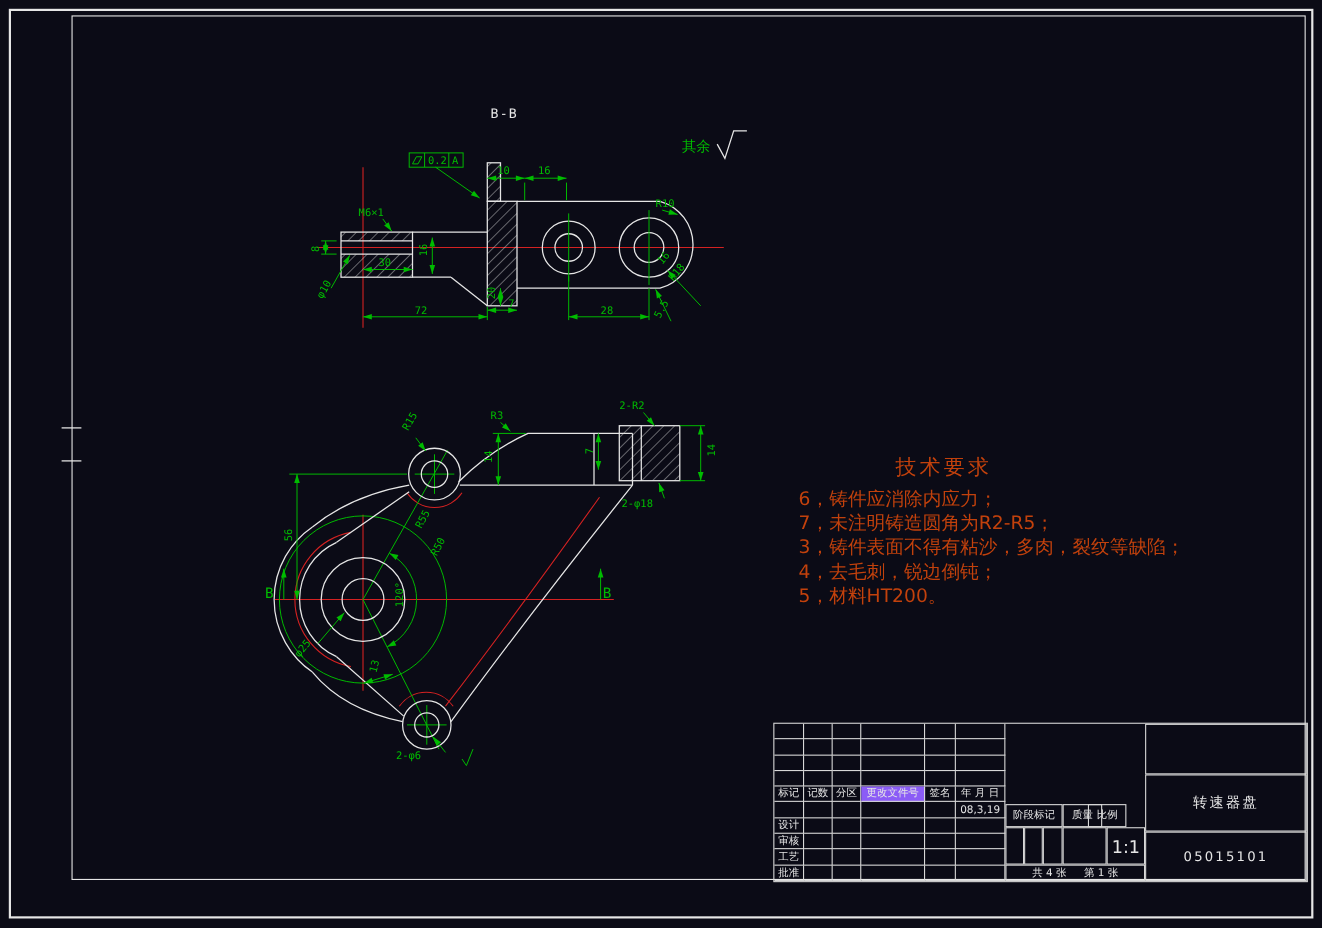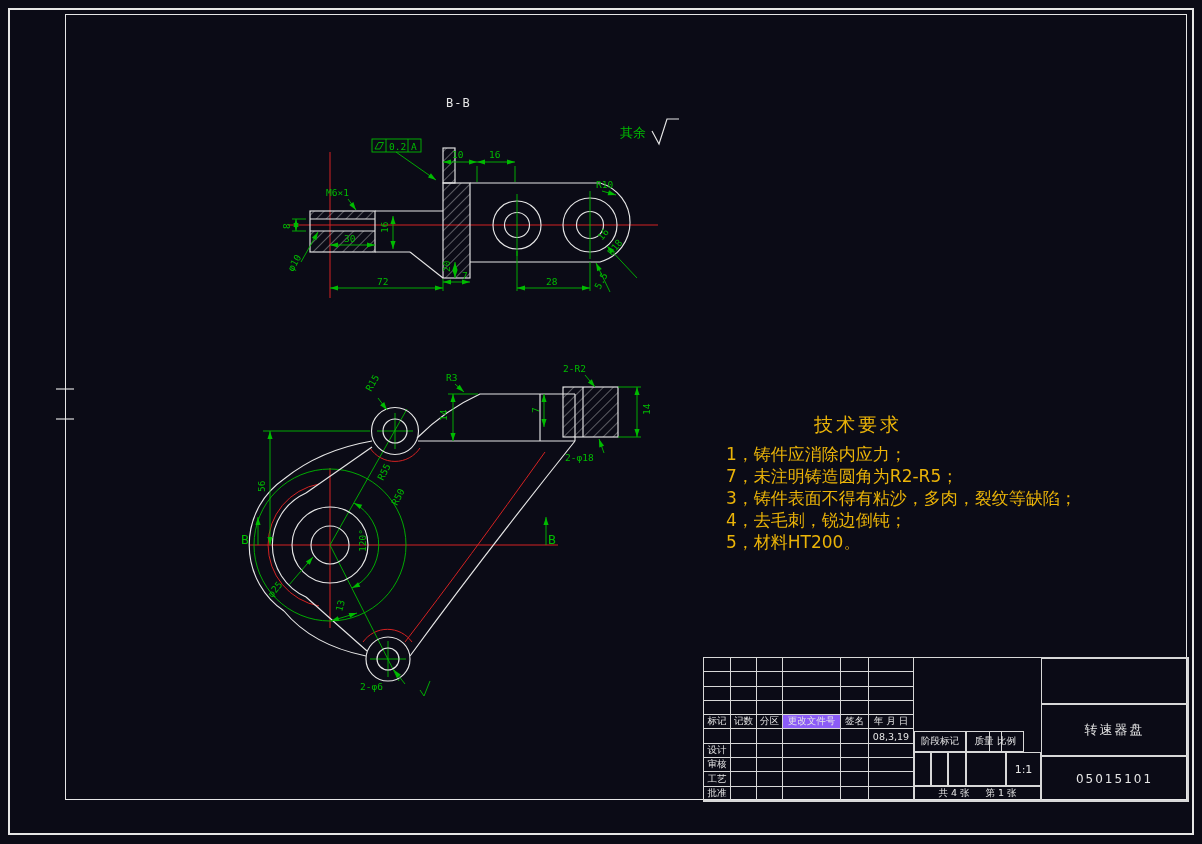--- a/index.html
+++ b/index.html
@@ -10,21 +10,21 @@
   .frame-inner{position:absolute;left:65px;top:14px;width:1122px;height:786px;
                border:1.5px solid #e6e6e6;box-sizing:border-box;}
   svg.drawing{position:absolute;left:0;top:0;}
   .gt{fill:#00bb00;font-family:"DejaVu Sans Mono",monospace;font-size:9.5px;}
   .gt13{fill:#00bb00;font-family:"DejaVu Sans Mono",monospace;font-size:13px;}
   .wt{fill:#e6e6e6;font-family:"DejaVu Sans Mono",monospace;font-size:12px;letter-spacing:1px;}
   .o{stroke:#e6e6e6;stroke-width:1.15;fill:none;}
   .g{stroke:#00bb00;stroke-width:0.9;fill:none;}
   .cl{stroke:#d42222;stroke-width:1;fill:none;}
   
-  .tech-req{position:absolute;left:726px;top:412px;color:#eab308;width:420px;}
+  .tech-req{position:absolute;left:726px;top:412px;color:#c2410c;width:420px;}
   .tr-title{font-size:19px;margin:0 0 5px 88px;letter-spacing:3px;}
   .tr-item{font-size:17px;line-height:22px;white-space:nowrap;}
   
   .tb{position:absolute;left:703px;top:657px;width:484px;height:143px;color:#e6e6e6;
       border:1px solid #d8d8d8;box-sizing:content-box;font-size:9.5px;}
   .lt{position:absolute;left:0;top:0;width:210px;height:143px;display:grid;
       grid-template-columns:27px 26px 26px 58px 28px 45px;grid-template-rows:repeat(10,14.3px);}
   .lt i{border-right:1px solid #d8d8d8;border-bottom:1px solid #d8d8d8;font-style:normal;
         display:flex;align-items:center;justify-content:center;overflow:hidden;white-space:nowrap;}
   .hl{background:#8b5cf6;}
@@ -232,21 +232,21 @@
 
       <text class="gt13" x="241" y="544">B</text>
       <line class="g" x1="258" y1="545" x2="258" y2="517" marker-end="url(#ar)"></line>
       <text class="gt13" x="548" y="544">B</text>
       <line class="g" x1="546" y1="545" x2="546" y2="517" marker-end="url(#ar)"></line>
     </g>
   </svg>
 
   <div class="tech-req">
     <div class="tr-title">技术要求</div>
-    <div class="tr-item">1，铸件应消除内应力；</div>
+    <div class="tr-item">6，铸件应消除内应力；</div>
     <div class="tr-item">7，未注明铸造圆角为R2-R5；</div>
     <div class="tr-item">3，铸件表面不得有粘沙，多肉，裂纹等缺陷；</div>
     <div class="tr-item">4，去毛刺，锐边倒钝；</div>
     <div class="tr-item">5，材料HT200。</div>
   </div>
 
   <div class="tb">
     <div class="lt">
       <i></i>
         <i></i>
@@ -310,21 +310,21 @@
         <i></i>
     </div>
 
     <div class="cell" style="left:210px;top:73px;width:52px;height:21px;text-align:center;">阶段标记</div>
     <div class="cell" style="left:262px;top:73px;width:36px;height:21px;">质量</div>
     <div class="cell" style="left:285px;top:73px;width:35px;height:21px;">比例</div>
     <div class="cell" style="left:210px;top:94px;width:17px;height:34px;"></div>
     <div class="cell" style="left:227px;top:94px;width:17px;height:34px;"></div>
     <div class="cell" style="left:244px;top:94px;width:18px;height:34px;"></div>
     <div class="cell" style="left:262px;top:94px;width:40px;height:34px;"></div>
-    <div class="cell" style="left:302px;top:94px;width:35px;height:34px;font-size:11px;">1:1</div>
+    <div class="cell" style="left:302px;top:94px;width:35px;height:34px;font-size:16px;">1:1</div>
     <div class="cell sheetrow" style="left:210px;top:128px;width:127px;height:15px;">
       <span>共 4 张</span>
       <span>第 1 张</span>
     </div>
     <div class="cell" style="left:337px;top:0;width:147px;height:46px;"></div>
     <div class="cell" style="left:337px;top:46px;width:147px;height:52px;font-size:13px;letter-spacing:2px;">转速器盘</div>
     <div class="cell" style="left:337px;top:98px;width:147px;height:45px;font-size:12px;letter-spacing:2px;">05015101</div>
   </div>
 </div>
 

